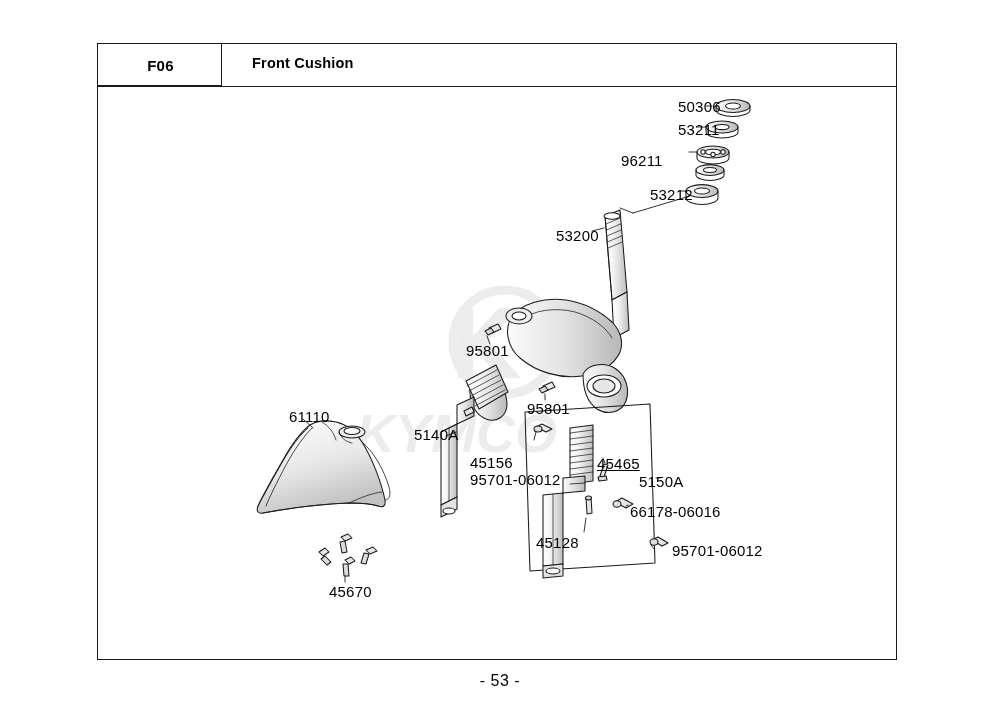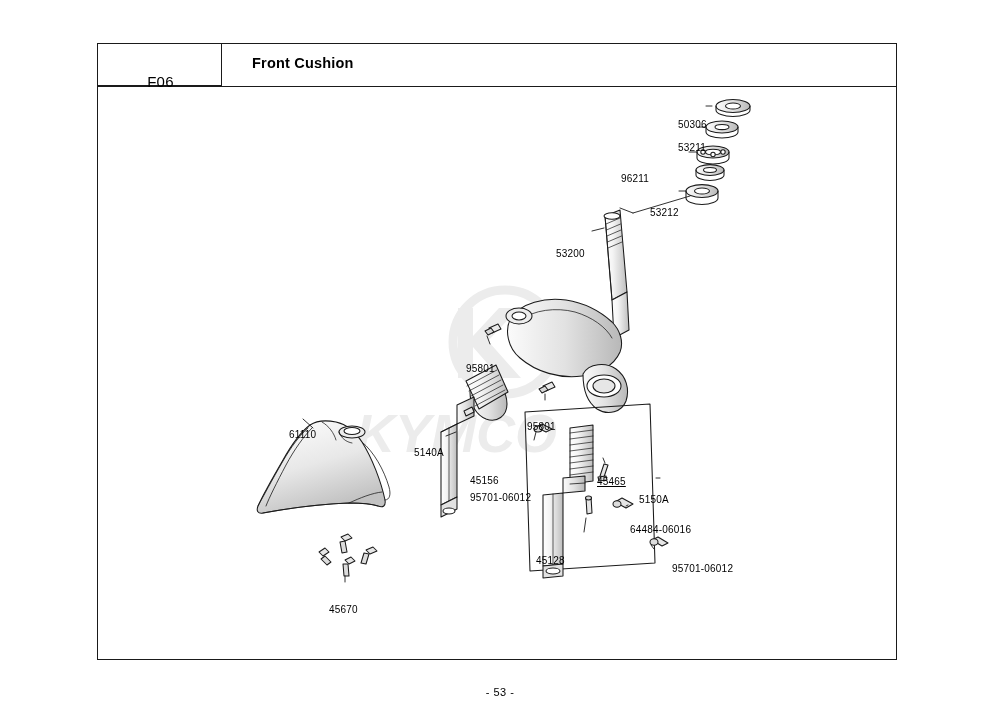--- a/index.html
+++ b/index.html
@@ -31,26 +31,26 @@
   .title-box {
     position: absolute;
     left: 97px; top: 43px;
     width: 125px; height: 43px;
     border: 1.4px solid #1a1a1a;
     box-sizing: border-box;
     background: #fff;
   }
   .title-code {
     position: absolute;
-    left: 0; top: 16px;
+    left: 0; top: 0;
     width: 125px; height: 43px;
     line-height: 43px;
     text-align: center;
     font-size: 15px;
-    font-weight: normal;
+    font-weight: bold;
     letter-spacing: 0.3px;
   }
   .header-rule {
     position: absolute;
     left: 97px; top: 86px;
     width: 800px; height: 0;
     border-top: 1.4px solid #1a1a1a;
   }
   .sheet-title {
     position: absolute;
@@ -58,46 +58,44 @@
     font-size: 14.5px;
     font-weight: bold;
     letter-spacing: 0.2px;
     text-align: right;
   }
   .page-number {
     position: absolute;
     left: 0; top: 672px;
     width: 1000px;
     text-align: center;
-    font-size: 11px;
+    font-size: 16px;
     letter-spacing: 0.5px;
-    margin-top: 14px;
   }
   
   .watermark {
     position: absolute;
     left: 350px; top: 280px;
     width: 290px; height: 190px;
     pointer-events: none;
   }
   
   .art {
     position: absolute;
     left: 0; top: 0;
     width: 1000px; height: 707px;
   }
   
   .lbl {
     position: absolute;
-    font-size: 10px;
+    font-size: 15px;
     font-family: "Liberation Sans", sans-serif;
     color: #000;
     white-space: nowrap;
     letter-spacing: 0.2px;
-    margin-top: 21px;
   }
 </style>
 </head>
 <body>
 
 <div class="page">
 
   <svg class="watermark" viewBox="0 0 290 190">
     <g fill="none" stroke="#ececec" stroke-width="9">
       <circle cx="155" cy="62" r="52"></circle>
@@ -360,18 +358,18 @@
   <div class="lbl" style="left:650px; top:186px;">53212</div>
   <div class="lbl" style="left:556px; top:227px;">53200</div>
   <div class="lbl" style="left:466px; top:342px;">95801</div>
   <div class="lbl" style="left:527px; top:400px;">95801</div>
   <div class="lbl" style="left:289px; top:408px;">61110</div>
   <div class="lbl" style="left:414px; top:426px;">5140A</div>
   <div class="lbl" style="left:470px; top:454px;">45156</div>
   <div class="lbl" style="left:470px; top:471px;">95701-06012</div>
   <div class="lbl" style="left:597px; top:455px;text-decoration:underline;">45465</div>
   <div class="lbl" style="left:639px; top:473px;">5150A</div>
-  <div class="lbl" style="left:630px; top:503px;">64484-06016</div>
+  <div class="lbl" style="left:630px; top:503px;">66178-06016</div>
   <div class="lbl" style="left:536px; top:534px;">45128</div>
   <div class="lbl" style="left:672px; top:542px;">95701-06012</div>
   <div class="lbl" style="left:329px; top:583px;">45670</div>
 
 </div>
 
 </body></html>

